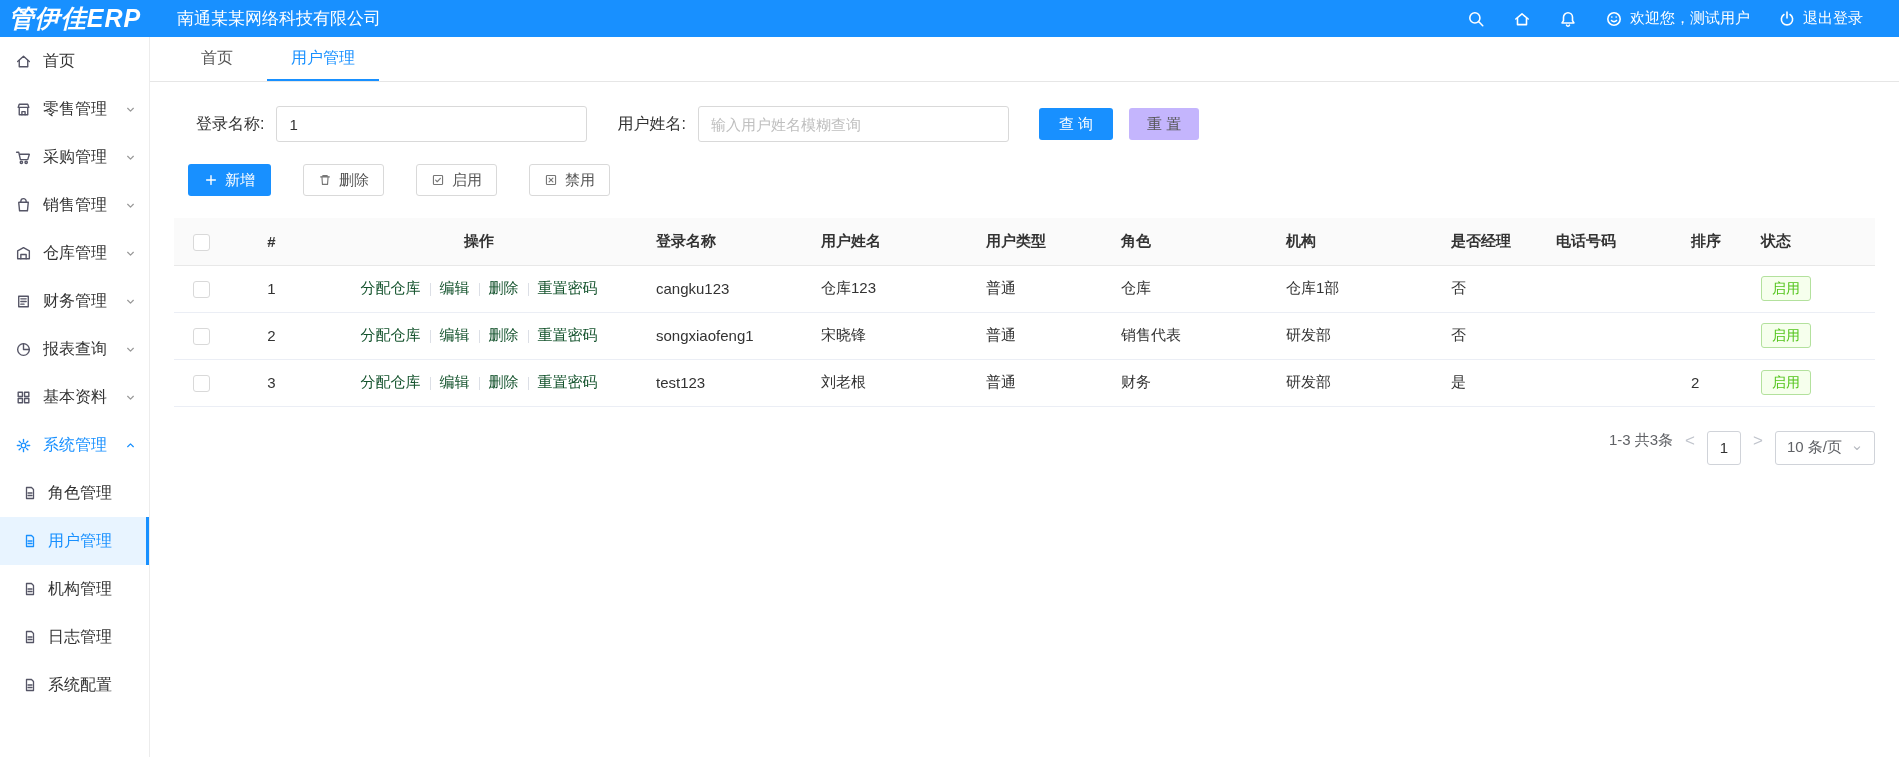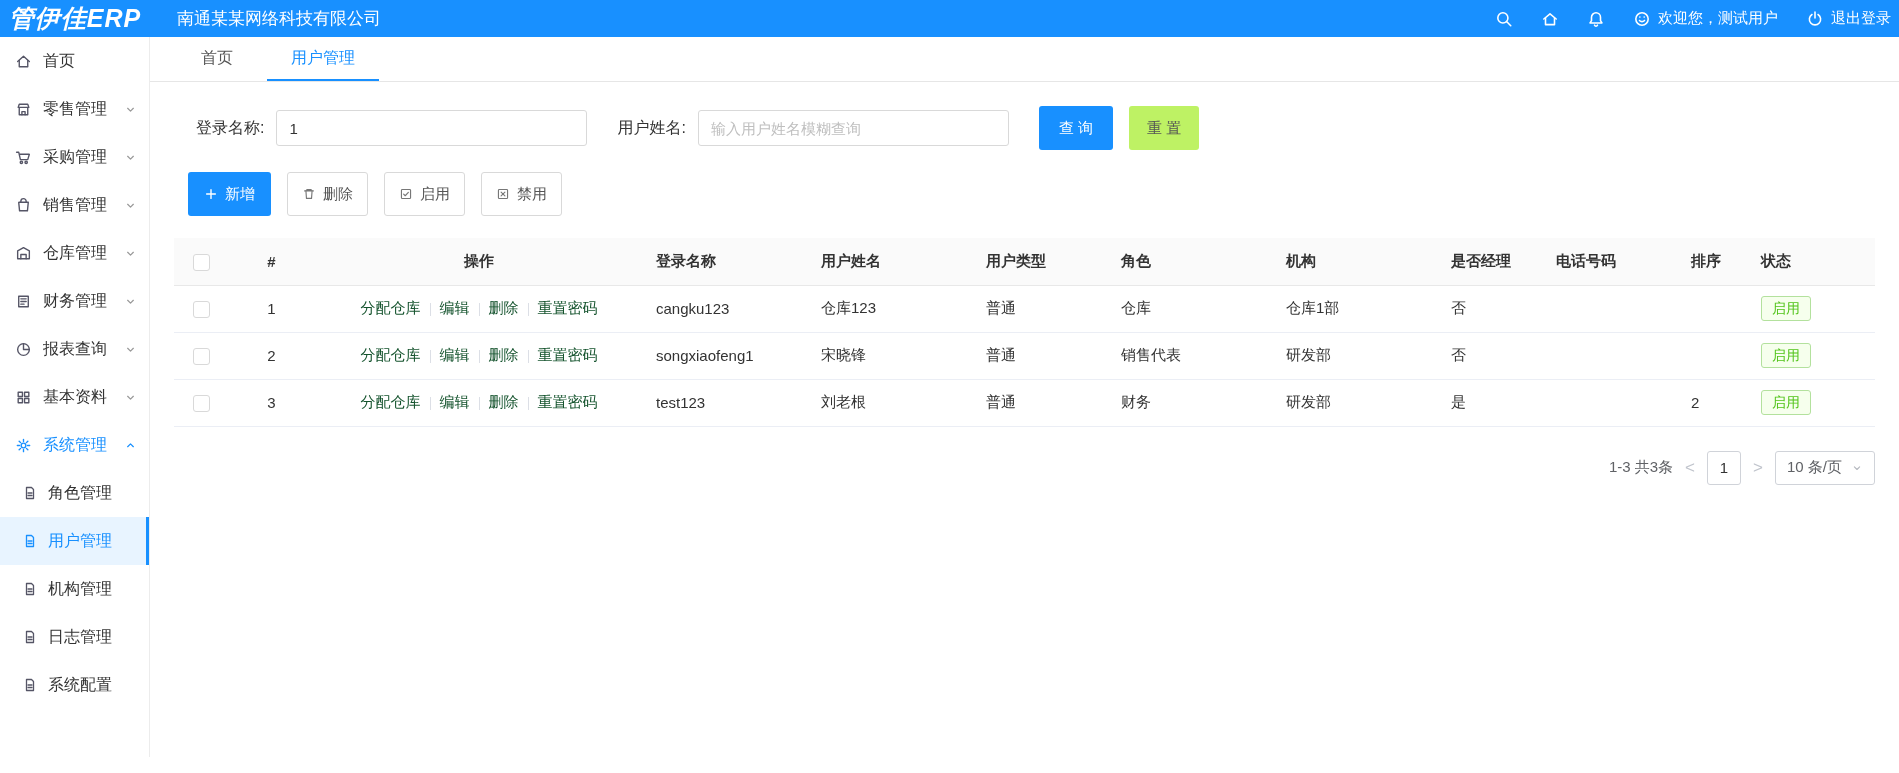--- a/index.html
+++ b/index.html
@@ -5,21 +5,21 @@
   * { box-sizing: border-box; margin: 0; padding: 0; }
   html,body { width: 1899px; height: 773px; }
   body {
     font-family: "Liberation Sans", "DejaVu Sans", sans-serif;
     color: #333; background: #fff; overflow: hidden;
   }
   
   .topbar { height: 37px; background: #1890ff; display: flex; align-items: center; color: #fff; }
   .logo { width: 150px; text-align: center; font-size: 25px; font-weight: 700; font-style: italic; letter-spacing: 1px; white-space: nowrap; }
   .company { font-size: 17px; margin-left: 27px; }
-  .topbar-right { margin-left: auto; display: flex; align-items: center; gap: 28px; padding-right: 8px; font-size: 15px; }
+  .topbar-right { margin-left: auto; display: flex; align-items: center; gap: 28px; padding-right: 36px; font-size: 15px; }
   .tb-icon { display: inline-flex; cursor: pointer; align-items: center; }
   .tb-group { display: flex; align-items: center; gap: 7px; cursor: pointer; white-space: nowrap; }
   
   .layout { display: flex; height: 720px; }
   .sidebar { width: 150px; border-right: 1px solid #ececec; flex: 0 0 150px; }
   .menu-item { height: 48px; display: flex; align-items: center; padding: 0 12px 0 15px; gap: 11px; font-size: 16px; color: #333; cursor: pointer; }
   .menu-item .mi-label { flex: 1; white-space: nowrap; }
   .micon { color: #556; display: inline-flex; }
   .chev { color: #999; display: inline-flex; }
   .menu-item.active { color: #1890ff; }
@@ -33,39 +33,39 @@
   .tabbar { height: 45px; border-bottom: 1px solid #e6e6e6; display: flex; align-items: stretch; padding-left: 27px; gap: 10px; }
   .tab { padding: 0 24px; display: flex; align-items: center; font-size: 16px; color: #555; cursor: pointer; border-bottom: 2px solid transparent; }
   .tab.active { color: #1890ff; border-bottom-color: #1890ff; }
   .content { padding: 24px 24px 0 24px; }
   
   .filter-row { display: flex; align-items: center; margin-left: 22px; }
   .f-label { font-size: 16px; color: #333; margin-right: 12px; white-space: nowrap; }
   .f-label.second { margin-left: 30px; }
   .f-input { width: 311px; height: 36px; border: 1px solid #d9d9d9; border-radius: 3px; padding: 0 12px; font-size: 15px; color: #333; outline: none; font-family: inherit; }
   .f-input::placeholder { color: #bfbfbf; }
-  .btn { height: 44px; border-radius: 3px; font-size: 15px; display: inline-flex; align-items: center; justify-content: center; cursor: pointer; border: 1px solid transparent; white-space: nowrap; font-family: inherit; }
+  .btn { height: 32px; border-radius: 3px; font-size: 15px; display: inline-flex; align-items: center; justify-content: center; cursor: pointer; border: 1px solid transparent; white-space: nowrap; font-family: inherit; }
   .btn-primary { background: #1890ff; color: #fff; padding: 0 19px; margin-left: 30px; }
-  .btn-plain { background: #bef264; color: #555; padding: 0 17px; margin-left: 16px; }
-  
-  .toolbar { display: flex; gap: 16px; margin: 22px 0 0 14px; }
+  .btn-plain { background: #c4b5fd; color: #555; padding: 0 17px; margin-left: 16px; }
+  
+  .toolbar { display: flex; gap: 32px; margin: 22px 0 0 14px; }
   .btn-add { background: #1890ff; color: #fff; padding: 0 15px; gap: 7px; }
   .btn-outline { background: #fff; border: 1px solid #d9d9d9; color: #555; padding: 0 14px; gap: 7px; }
   .btn-outline .micon { color: #777; }
   
   .user-table { width: 100%; border-collapse: collapse; margin-top: 22px; font-size: 15px; table-layout: fixed; }
   .user-table th { background: #fafafa; font-weight: 700; color: #333; height: 47px; text-align: left; padding: 0 12px; border-bottom: 1px solid #e8e8e8; }
   .user-table td { height: 47px; padding: 0 12px; border-bottom: 1px solid #ebeef5; color: #333; overflow: hidden; white-space: nowrap; }
   th.center, td.center { text-align: center; }
   .op-link { color: #14532d; cursor: pointer; text-decoration: none; }
   .op-sep { display: inline-block; width: 1px; height: 13px; background: #dcdfe6; margin: 0 9px; vertical-align: middle; }
   .badge-enabled { display: inline-block; border: 1px solid #b3e19d; color: #52c41a; background: #f6ffed; border-radius: 3px; padding: 3px 10px; font-size: 14px; line-height: 1.2; }
   .checkbox { display: inline-block; width: 17px; height: 17px; border: 1px solid #d9d9d9; border-radius: 3px; background: #fff; cursor: pointer; vertical-align: middle; }
   
-  .pagination { display: flex; align-items: center; justify-content: flex-end; gap: 12px; margin-top: 24px; font-size: 15px; color: #606266; }
+  .pagination { display: flex; align-items: flex-start; justify-content: flex-end; gap: 12px; margin-top: 24px; font-size: 15px; color: #606266; }
   .pg-arrow { color: #c0c4cc; font-size: 17px; cursor: pointer; user-select: none; }
   .pg-page { min-width: 34px; height: 34px; border: 1px solid #d0d3d9; border-radius: 3px; display: flex; align-items: center; justify-content: center; color: #333; cursor: pointer; }
   .pg-size { height: 34px; border: 1px solid #d0d3d9; border-radius: 3px; display: flex; align-items: center; gap: 9px; padding: 0 11px; color: #606266; cursor: pointer; white-space: nowrap; }
   .pg-size .chev { color: #b5b8bf; }
   svg { display: block; }
 </style>
 </head>
 <body>
 
 <div class="topbar">

